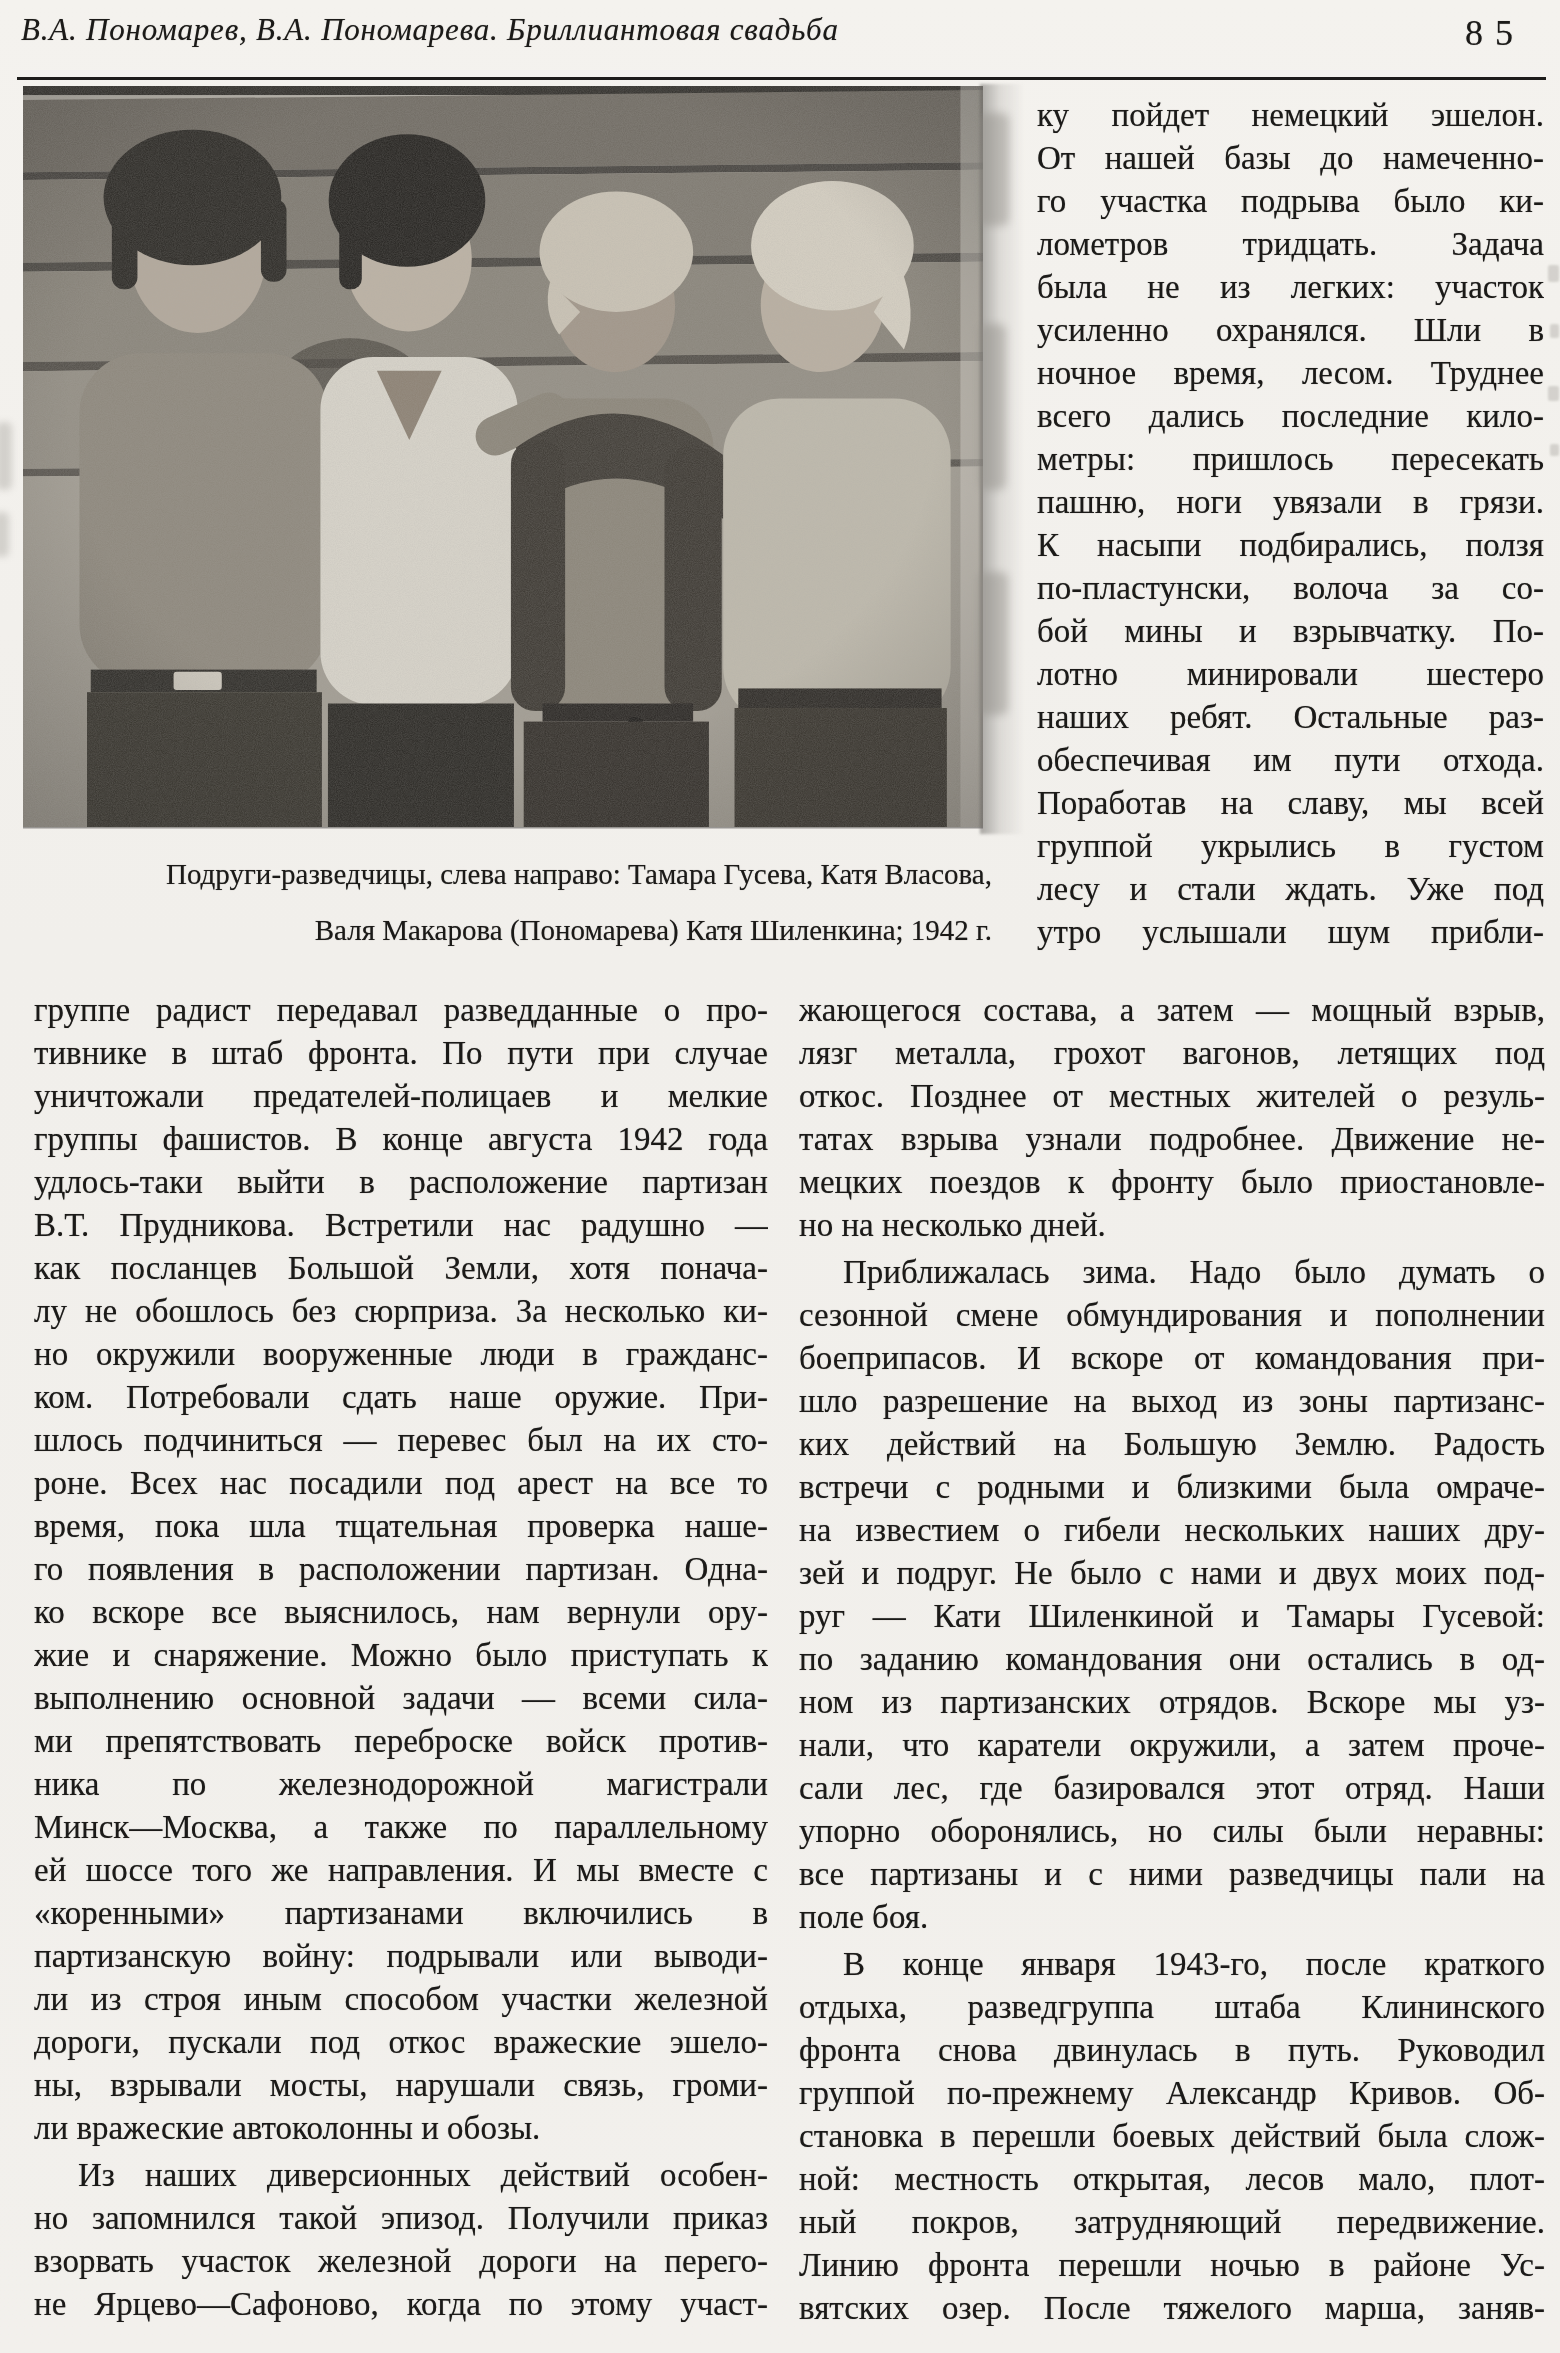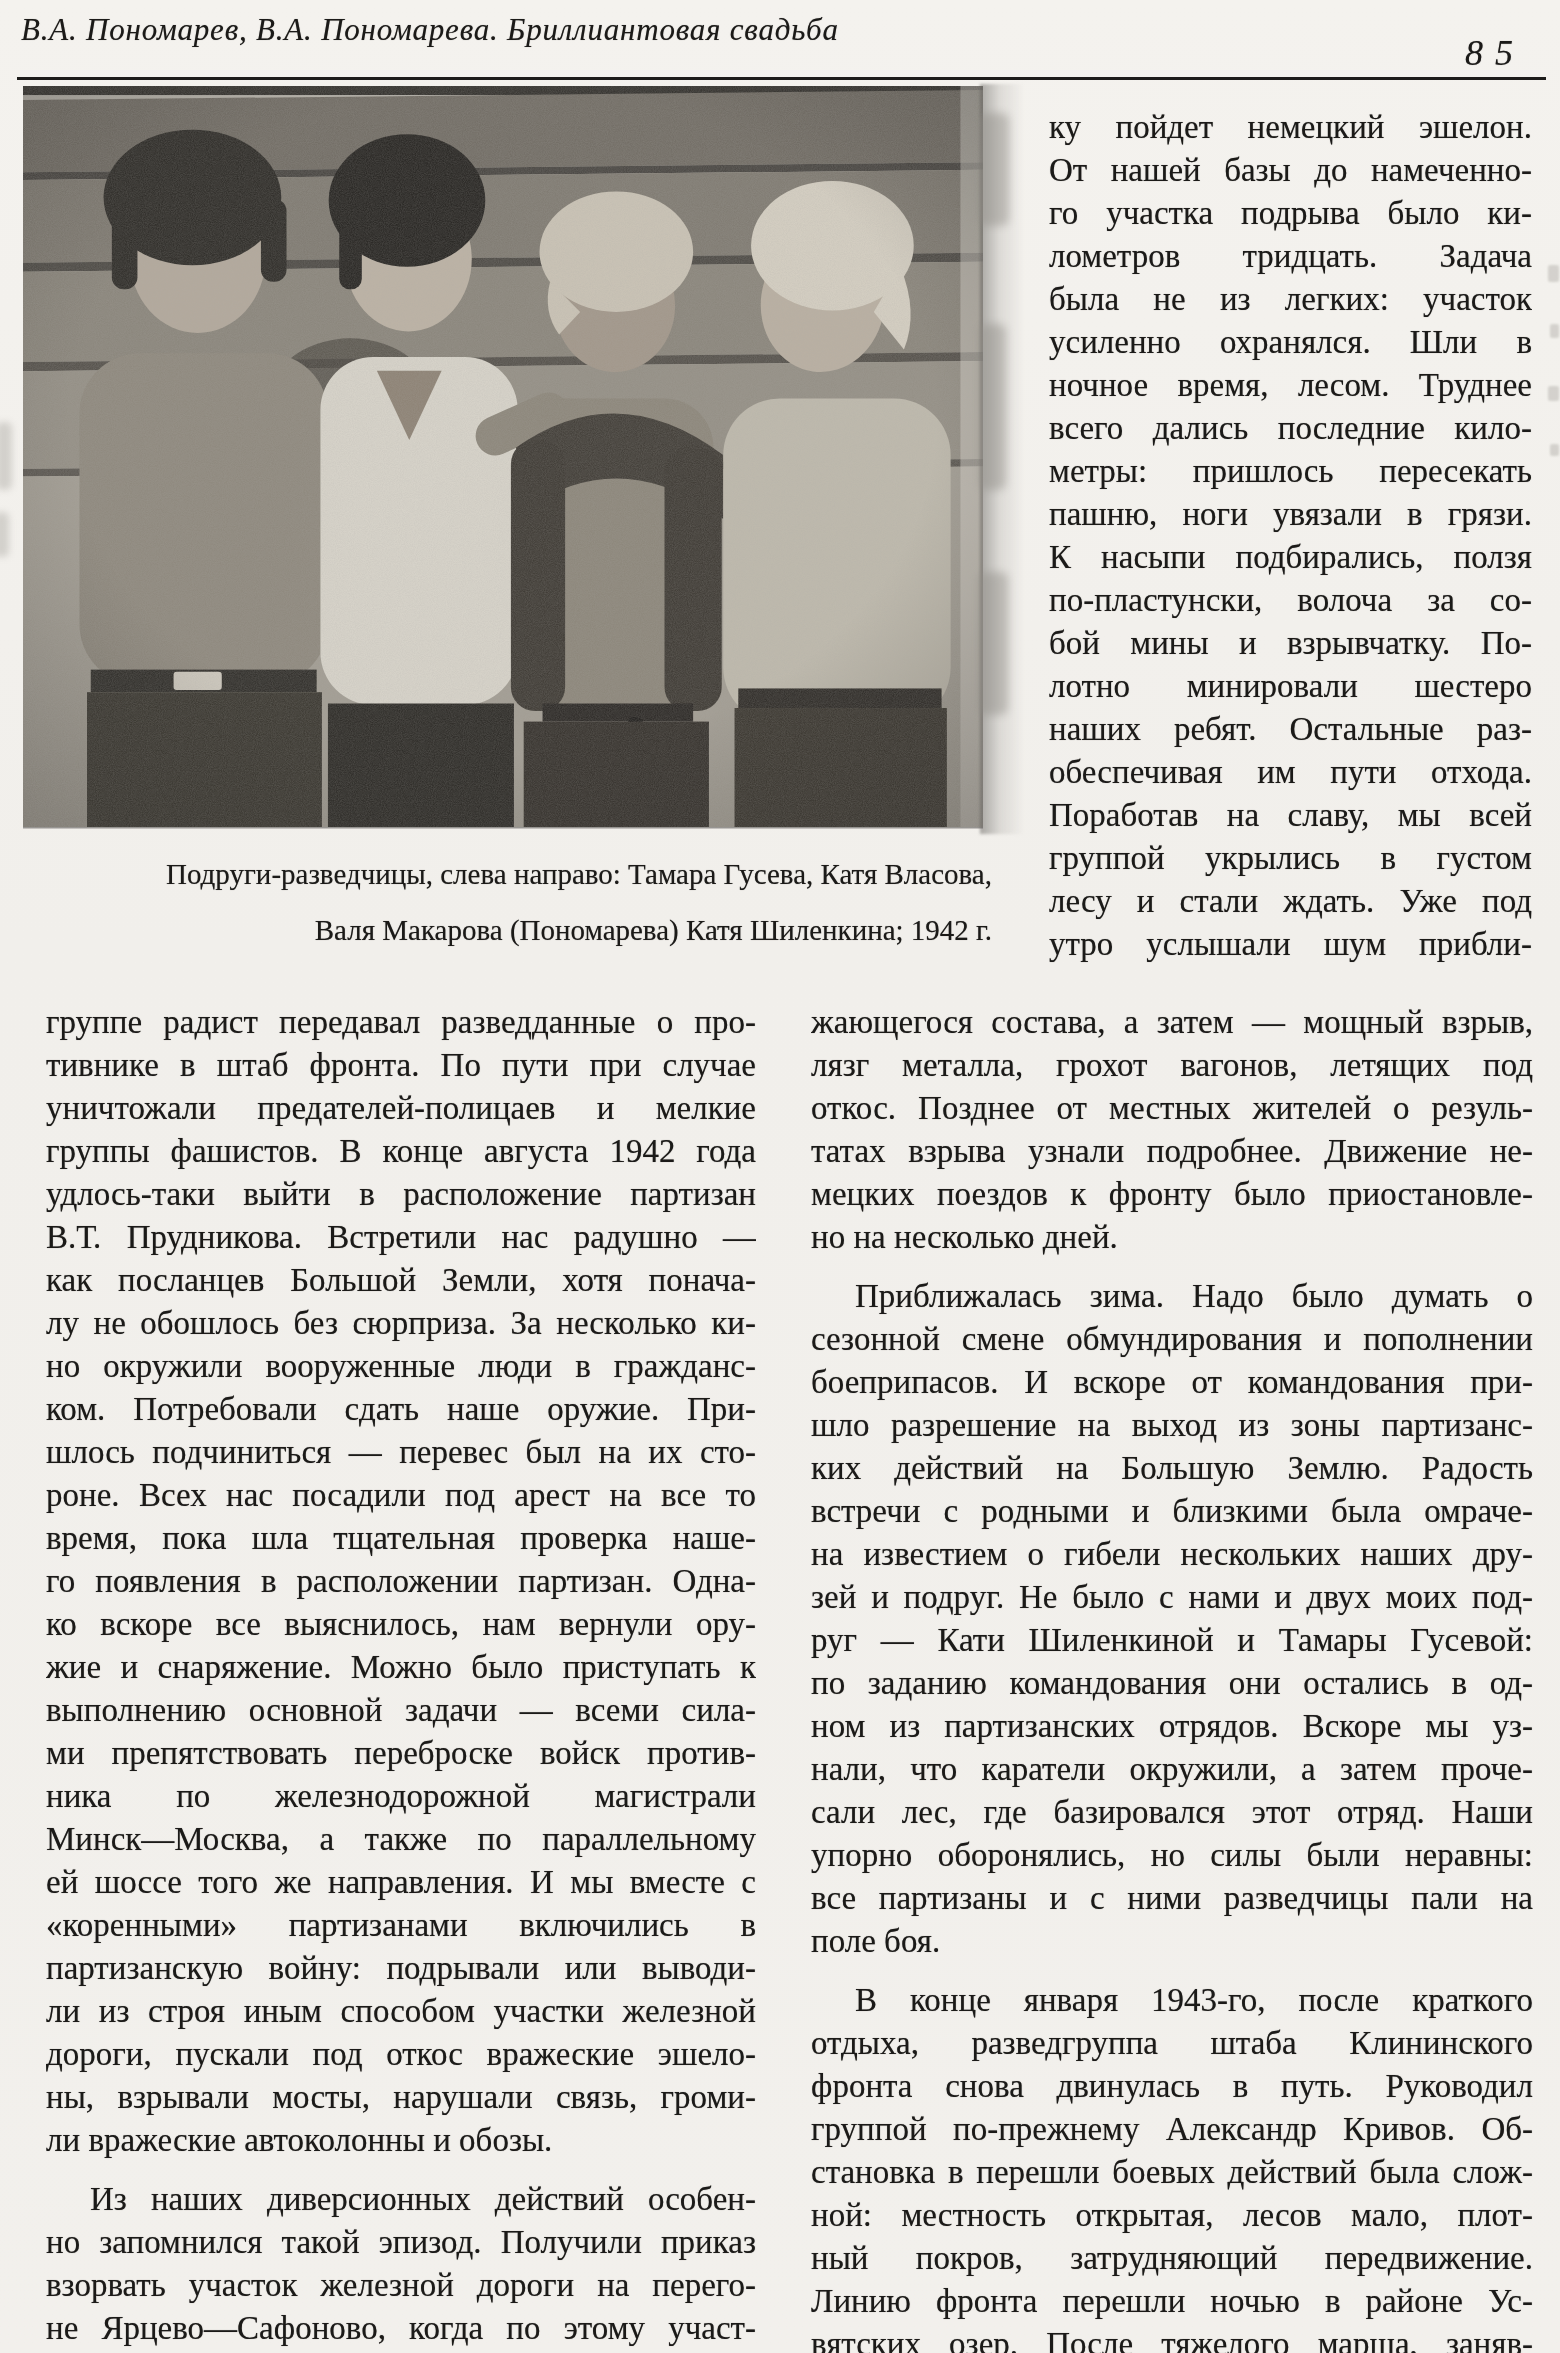--- a/index.html
+++ b/index.html
@@ -13,24 +13,23 @@
   }
   
   .hdr-title{
     position:absolute;left:21px;top:12px;
     font-style:italic;font-size:31px;letter-spacing:0.8px;
     white-space:nowrap;
     text-shadow:0 0 0.8px rgba(25,24,22,.5);
     text-align:right;
   }
   .hdr-page{
-    position:absolute;right:36px;top:32px;
+    position:absolute;right:36px;top:12px;
     font-size:36px;letter-spacing:12px;
     text-shadow:0 0 0.8px rgba(25,24,22,.5);
-    font-style:italic;
   }
   .hdr-rule{
     position:absolute;left:16.6px;top:77px;width:1529px;height:3px;
     background:#1d1c1a;border:none;margin:0;
   }
   
   .photo{
     position:absolute;left:22.6px;top:86px;width:960px;height:741px;
     box-shadow:0 1.5px 0 rgba(40,38,35,.45);
     overflow:hidden;
@@ -62,21 +61,21 @@
   
   .textcol{
     --lh:43px;
     position:absolute;
     font-size:33px;line-height:var(--lh);
     text-shadow:0 0 0.8px rgba(25,24,22,.55);
   }
   .col-narrow{left:1033px;top:90px;width:515px;}
   .col-left{left:30px;top:985px;width:742px;}
   .col-right{left:795px;top:985px;width:754px;}
-  .para{margin:16px;padding:0;}
+  .para{margin:4px;padding:0;}
   .line{
     height:var(--lh);
     overflow:hidden;
     text-align:justify;
     text-align-last:justify;
     white-space:normal;
   }
   .line.last{text-align-last:left;}
   .line.indent{text-indent:44px;}
 </style>

